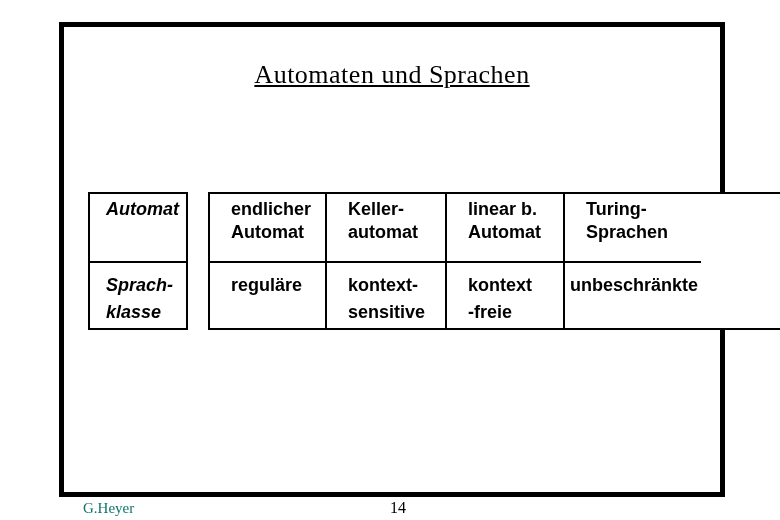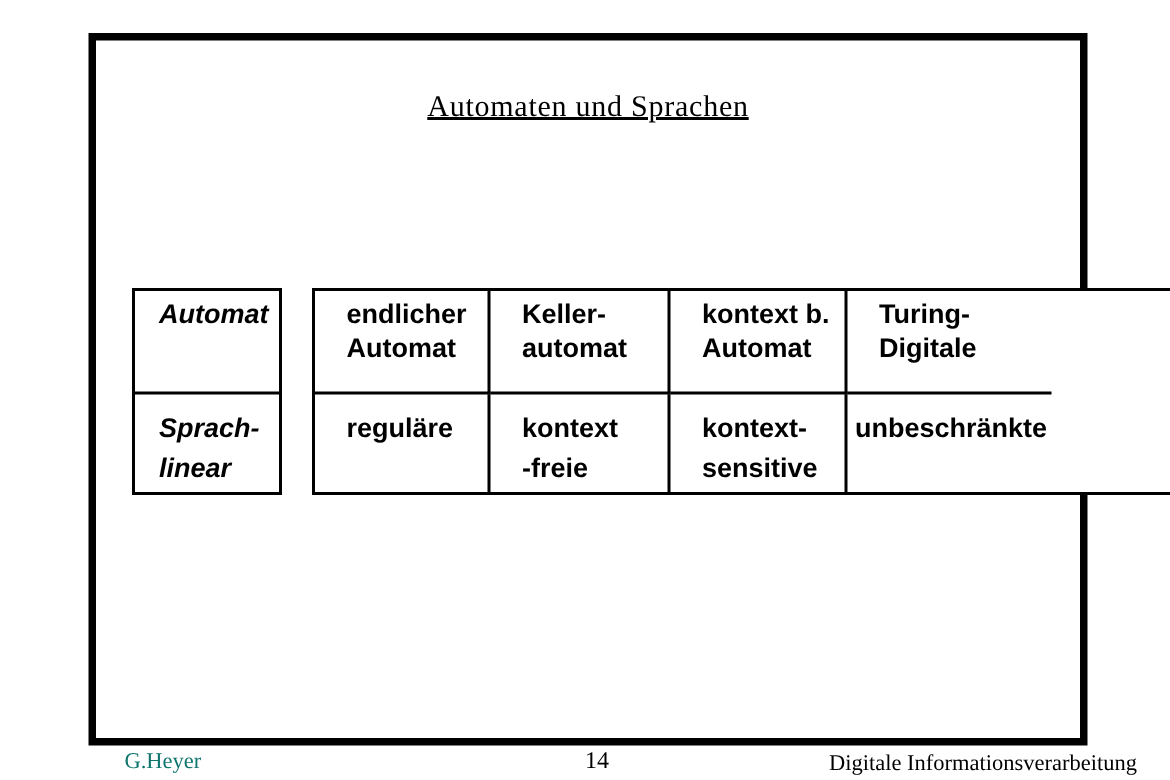--- a/index.html
+++ b/index.html
@@ -32,21 +32,21 @@
   }
 
   
   .slide-title {
     position: absolute;
     left: 59px;
     top: 60px;
     width: 666px;
     text-align: center;
     font-family: "Liberation Serif", serif;
-    font-size: 20px;
+    font-size: 26px;
     font-weight: normal;
     text-decoration: underline;
     color: #000000;
     letter-spacing: 0.5px;
   }
 
   
   .cell {
     font-family: "Liberation Sans", sans-serif;
     font-weight: bold;
@@ -137,38 +137,37 @@
 
 <div id="page">
 
   <div class="slide-border"></div>
 
   <div class="slide-title">Automaten und Sprachen</div>
 
   <div class="header-col-box">
     <div class="hc-row1 cell row1-cell">Automat</div>
     <div class="hc-row2 cell row2-cell">Sprach-
-linear</div>
+klasse</div>
   </div>
 
   <div class="main-table">
     <div class="mt-cell top-row cell row1-cell">endlicher
 Automat</div>
     <div class="mt-cell top-row cell row1-cell">Keller-
 automat</div>
-    <div class="mt-cell top-row cell row1-cell">kontext b.
+    <div class="mt-cell top-row cell row1-cell">linear b.
 Automat</div>
     <div class="mt-cell top-row last-col cell row1-cell">Turing-
-Digitale</div>
+Sprachen</div>
 
     <div class="mt-cell cell row2-cell">reguläre</div>
+    <div class="mt-cell cell row2-cell">kontext-
+sensitive</div>
     <div class="mt-cell cell row2-cell">kontext
 -freie</div>
-    <div class="mt-cell cell row2-cell">kontext-
-sensitive</div>
     <div class="mt-cell last-col cell row2-cell tight">unbeschränkte</div>
   </div>
 
   <div class="footer-author">G.Heyer</div>
   <div class="footer-page">14</div>
-  <div class="footer-course">Digitale Informationsverarbeitung</div>
 
 </div>
 
 </body></html>

